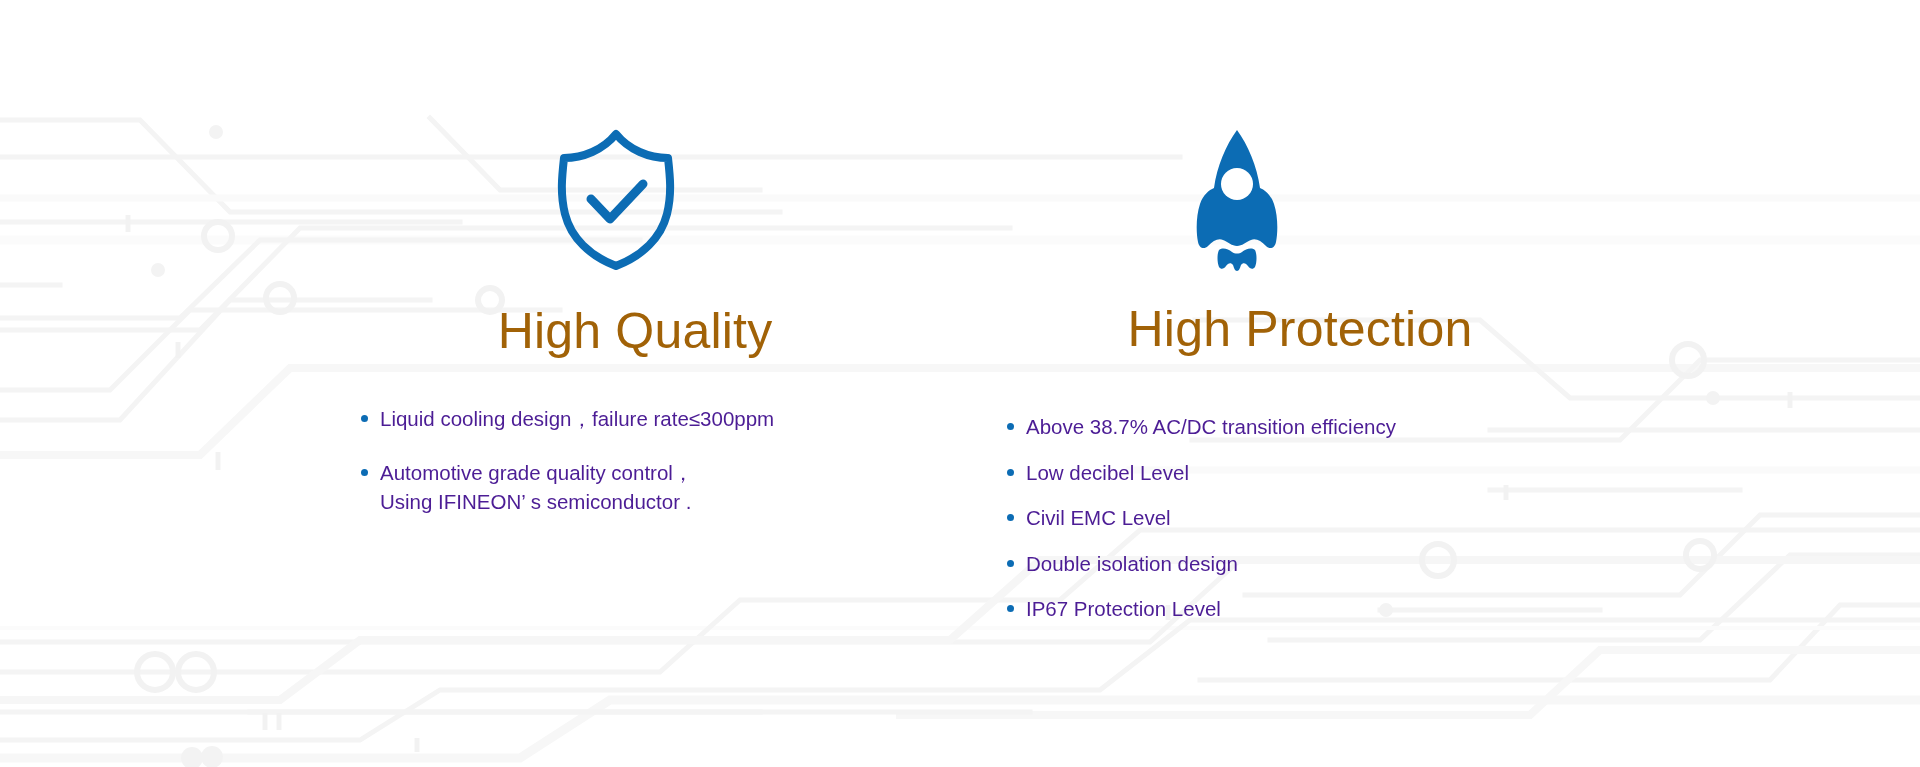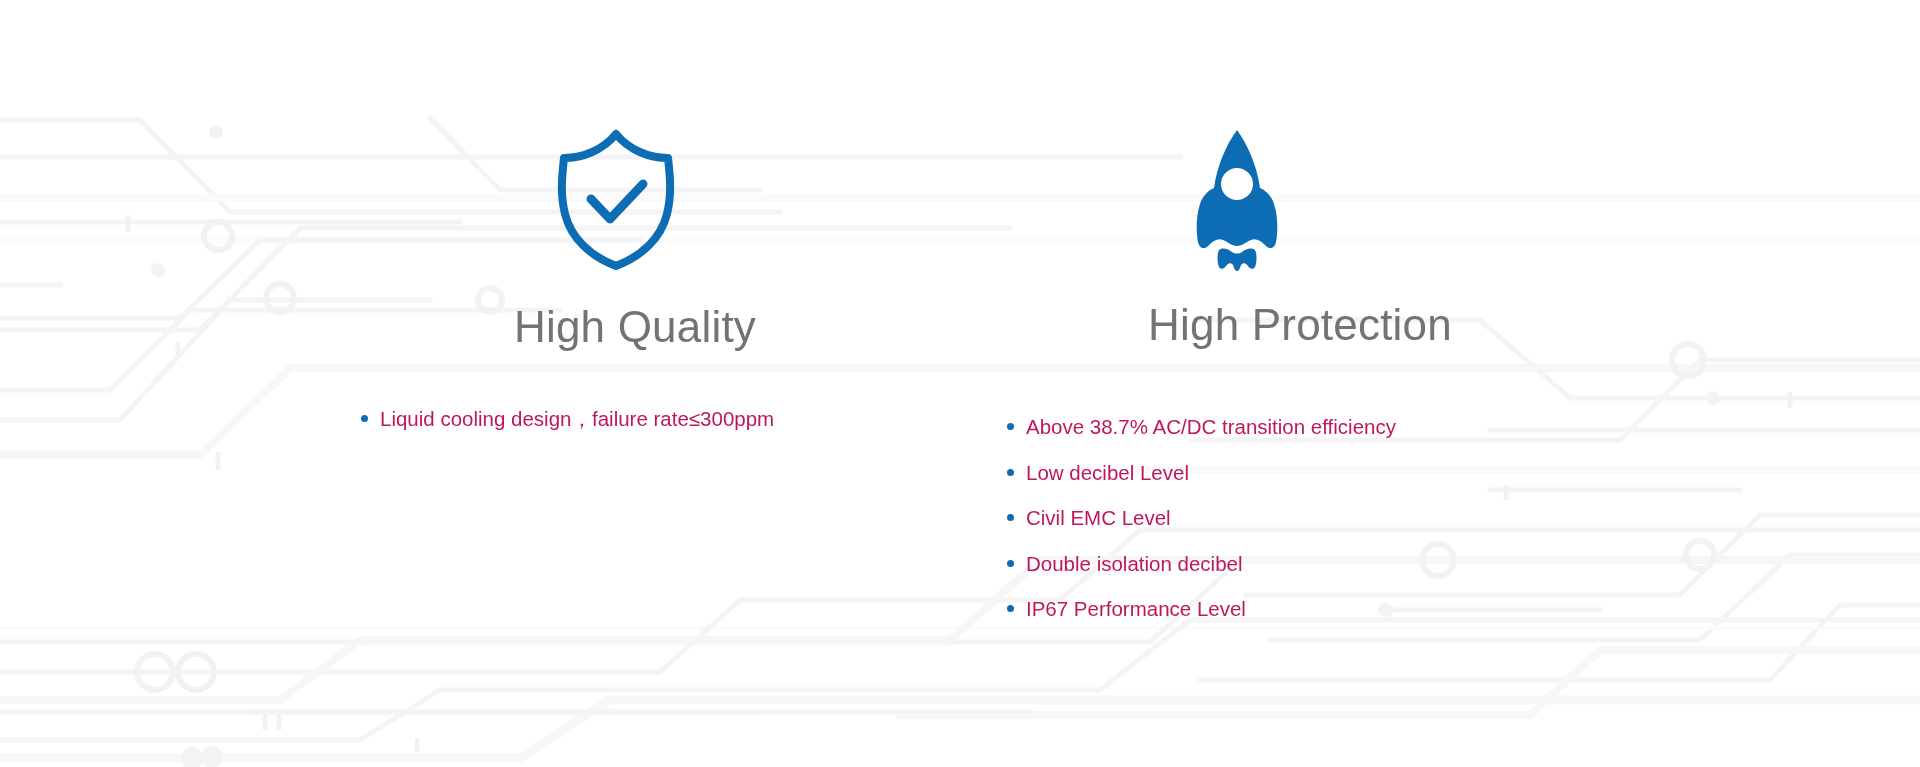--- a/index.html
+++ b/index.html
@@ -49,23 +49,23 @@
     top: 128px;
     display: block;
   }
   .left  .icon-wrap { left: 225px; }
   .right .icon-wrap { left: 205px; }
 
   .col-title {
     position: absolute;
     width: 100%;
     text-align: center;
-    font-size: 44px;
+    font-size: 50px;
     font-weight: 400;
-    color: #737373;
+    color: #a16207;
     letter-spacing: 0.2px;
     white-space: nowrap;
     margin: 0;
   }
   .left  .col-title { top: 302px; left: 0; }
   .right .col-title { top: 300px; left: 0; }
 
   .bullet-list {
     position: absolute;
     list-style: none;
@@ -73,21 +73,21 @@
     padding: 0;
   }
   .left  .bullet-list { top: 404px; left: 28px; }
   .right .bullet-list { top: 412px; left: 14px; }
 
   .bullet-item {
     position: relative;
     padding-left: 22px;
     font-size: 20.5px;
     line-height: 29px;
-    color: #be185d;
+    color: #4c1d95;
     font-weight: 400;
     white-space: pre-line;
     margin: 0;
   }
   .left  .bullet-item { margin-bottom: 25px; }
   .right .bullet-item { margin-bottom: 16.5px; }
 
   .bullet-item::before {
     content: "";
     position: absolute;
@@ -190,20 +190,22 @@
                  C5 66 7 48 9 30
                  C28 30 48 22 61 6 Z" fill="none" stroke="#0c6cb4" stroke-width="8" stroke-linejoin="round" stroke-linecap="round"></path>
         <path d="M36 71 L55 91 L88 56" fill="none" stroke="#0c6cb4" stroke-width="9" stroke-linecap="round" stroke-linejoin="round"></path>
       </svg>
     </span>
 
     <h2 class="col-title">High Quality</h2>
 
     <ul class="bullet-list">
       <li class="bullet-item">Liquid cooling design，failure rate≤300ppm</li>
+      <li class="bullet-item">Automotive grade quality control，
+Using IFINEON’ s semiconductor .</li>
     </ul>
   </section>
 
   <section class="feature-col right">
 
     <span class="icon-wrap">
       <svg width="84" height="145" viewBox="0 0 84 145" xmlns="http://www.w3.org/2000/svg">
 
         <path d="M42 2
                  C53 17 62 38 65 60
@@ -235,18 +237,18 @@
                  C22 134 22 126 24 122 Z" fill="#0c6cb4"></path>
       </svg>
     </span>
 
     <h2 class="col-title">High Protection</h2>
 
     <ul class="bullet-list">
       <li class="bullet-item">Above 38.7% AC/DC transition efficiency</li>
       <li class="bullet-item">Low decibel Level</li>
       <li class="bullet-item">Civil EMC Level</li>
-      <li class="bullet-item">Double isolation decibel</li>
-      <li class="bullet-item">IP67 Performance Level</li>
+      <li class="bullet-item">Double isolation design</li>
+      <li class="bullet-item">IP67 Protection Level</li>
     </ul>
   </section>
 
 </div>
 
 </body></html>

